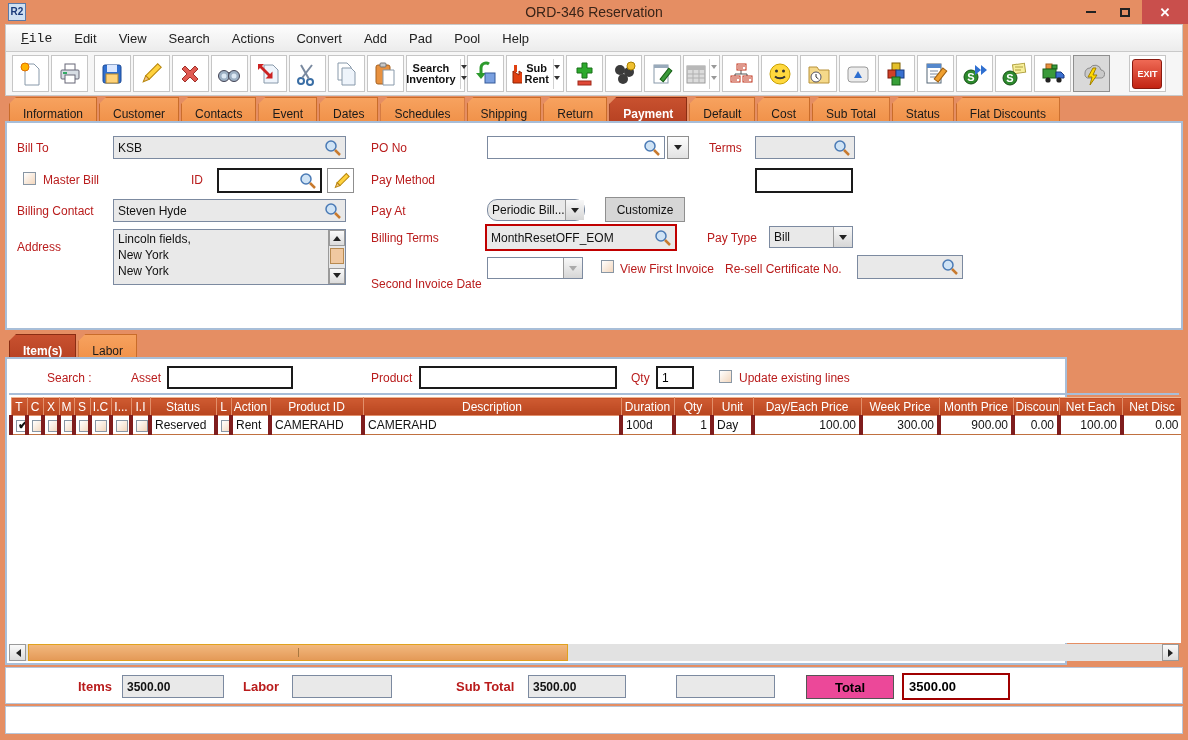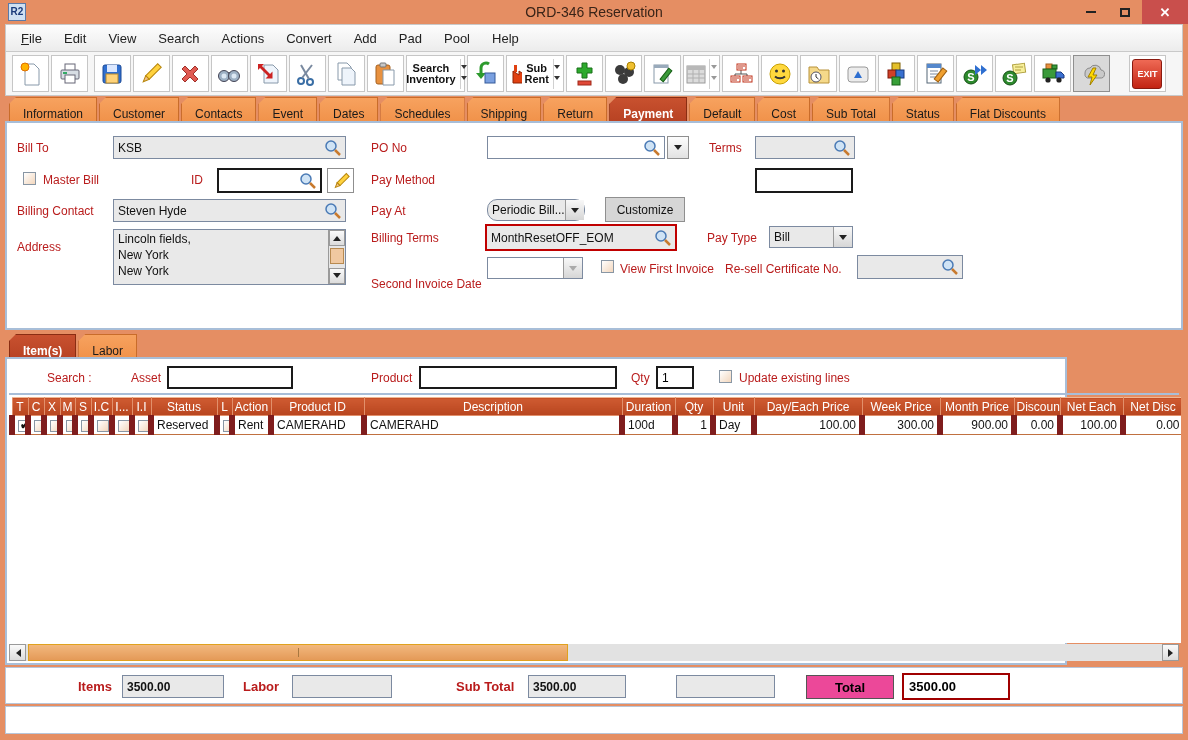--- a/index.html
+++ b/index.html
@@ -16,21 +16,21 @@
   .wbtn{width:34px;height:24px;display:flex;align-items:center;justify-content:center;cursor:pointer;}
   .wbtn .minus{width:10px;height:2px;background:#222;}
   .wbtn .maxbox{width:10px;height:9px;border:2px solid #222;}
   .wbtn.close{width:46px;background:#C94F4C;}
   .wbtn.close .x{color:#fff;font-size:13px;font-weight:bold;line-height:1;}
 
   
   .menubar{position:absolute;left:5px;top:24px;width:1178px;height:28px;background:linear-gradient(#fdfdfd,#ececec);
     border:1px solid #c9c9c9;display:flex;align-items:center;font-size:13px;color:#222;}
   .menubar .mi{padding:0 11px;cursor:default;}
-  .menubar .mi:first-child{margin-left:4px;}
+  .menubar .mi:first-child{margin-left:4px;font-family:Liberation Mono, monospace;}
   .menubar .mi.mnemonic::first-letter{text-decoration:underline;}
 
   
   .toolbar{position:absolute;left:5px;top:52px;width:1178px;height:44px;background:#f6f6f6;
     border:1px solid #c9c9c9;border-top:none;display:flex;align-items:center;padding:0 6px;}
   .tbtn{height:37px;min-width:37px;background:#fff;border:1px solid #c6c6c6;display:flex;align-items:center;
     justify-content:center;margin-right:2px;cursor:pointer;position:relative;}
   .tbtn svg{display:block;}
   .tbtn.wide{padding:0 3px;}
   .tbtn .tlabel{font-size:11px;font-weight:bold;color:#111;line-height:11px;margin:0 2px;text-align:center;}
@@ -95,21 +95,21 @@
   .searchrow{position:absolute;left:2px;top:2px;width:1170px;height:34px;border-bottom:2px solid #a8bed8;}
   .searchrow .flabel{top:10px;}
   .binput{position:absolute;top:5px;height:23px;background:#fff;border:2px solid #1a1a1a;font-size:12px;
     padding:0 4px;display:flex;align-items:center;}
 
   
   .tablewrap{position:absolute;left:2px;top:38px;width:1172px;height:246px;overflow:hidden;background:#fff;}
   table.grid{border-collapse:collapse;table-layout:fixed;width:1171px;font-size:12px;}
   table.grid th{background:linear-gradient(#cf5b31,#b8451f);color:#fff;font-weight:normal;height:18px;
     border:1px solid #e2906b;border-top:1px solid #f0b894;padding:0 2px;overflow:hidden;white-space:nowrap;}
-  table.grid td{height:19px;border-left:6px solid #7f1d1d;border-right:1px solid #c07040;
+  table.grid td{height:19px;border-left:4px solid #7f1d1d;border-right:1px solid #c07040;
     border-bottom:1px solid #c07040;padding:0 3px;overflow:hidden;white-space:nowrap;color:#111;background:#fff;}
   td.num{text-align:right;} td.ctr{text-align:center;padding:0;}
   td .cb{width:12px;height:12px;vertical-align:middle;}
 
   
   .hsb{position:absolute;left:2px;bottom:2px;width:1170px;height:17px;background:#e2e2e2;}
   .hsb .sbtn{position:absolute;top:0;width:17px;height:17px;background:linear-gradient(#fafafa,#dcdcdc);
     border:1px solid #9a9a9a;display:flex;align-items:center;justify-content:center;}
   .hsb .lf{left:0;} .hsb .rt{right:0;}
   .hsb .thumb{position:absolute;left:19px;top:0;width:540px;height:17px;

